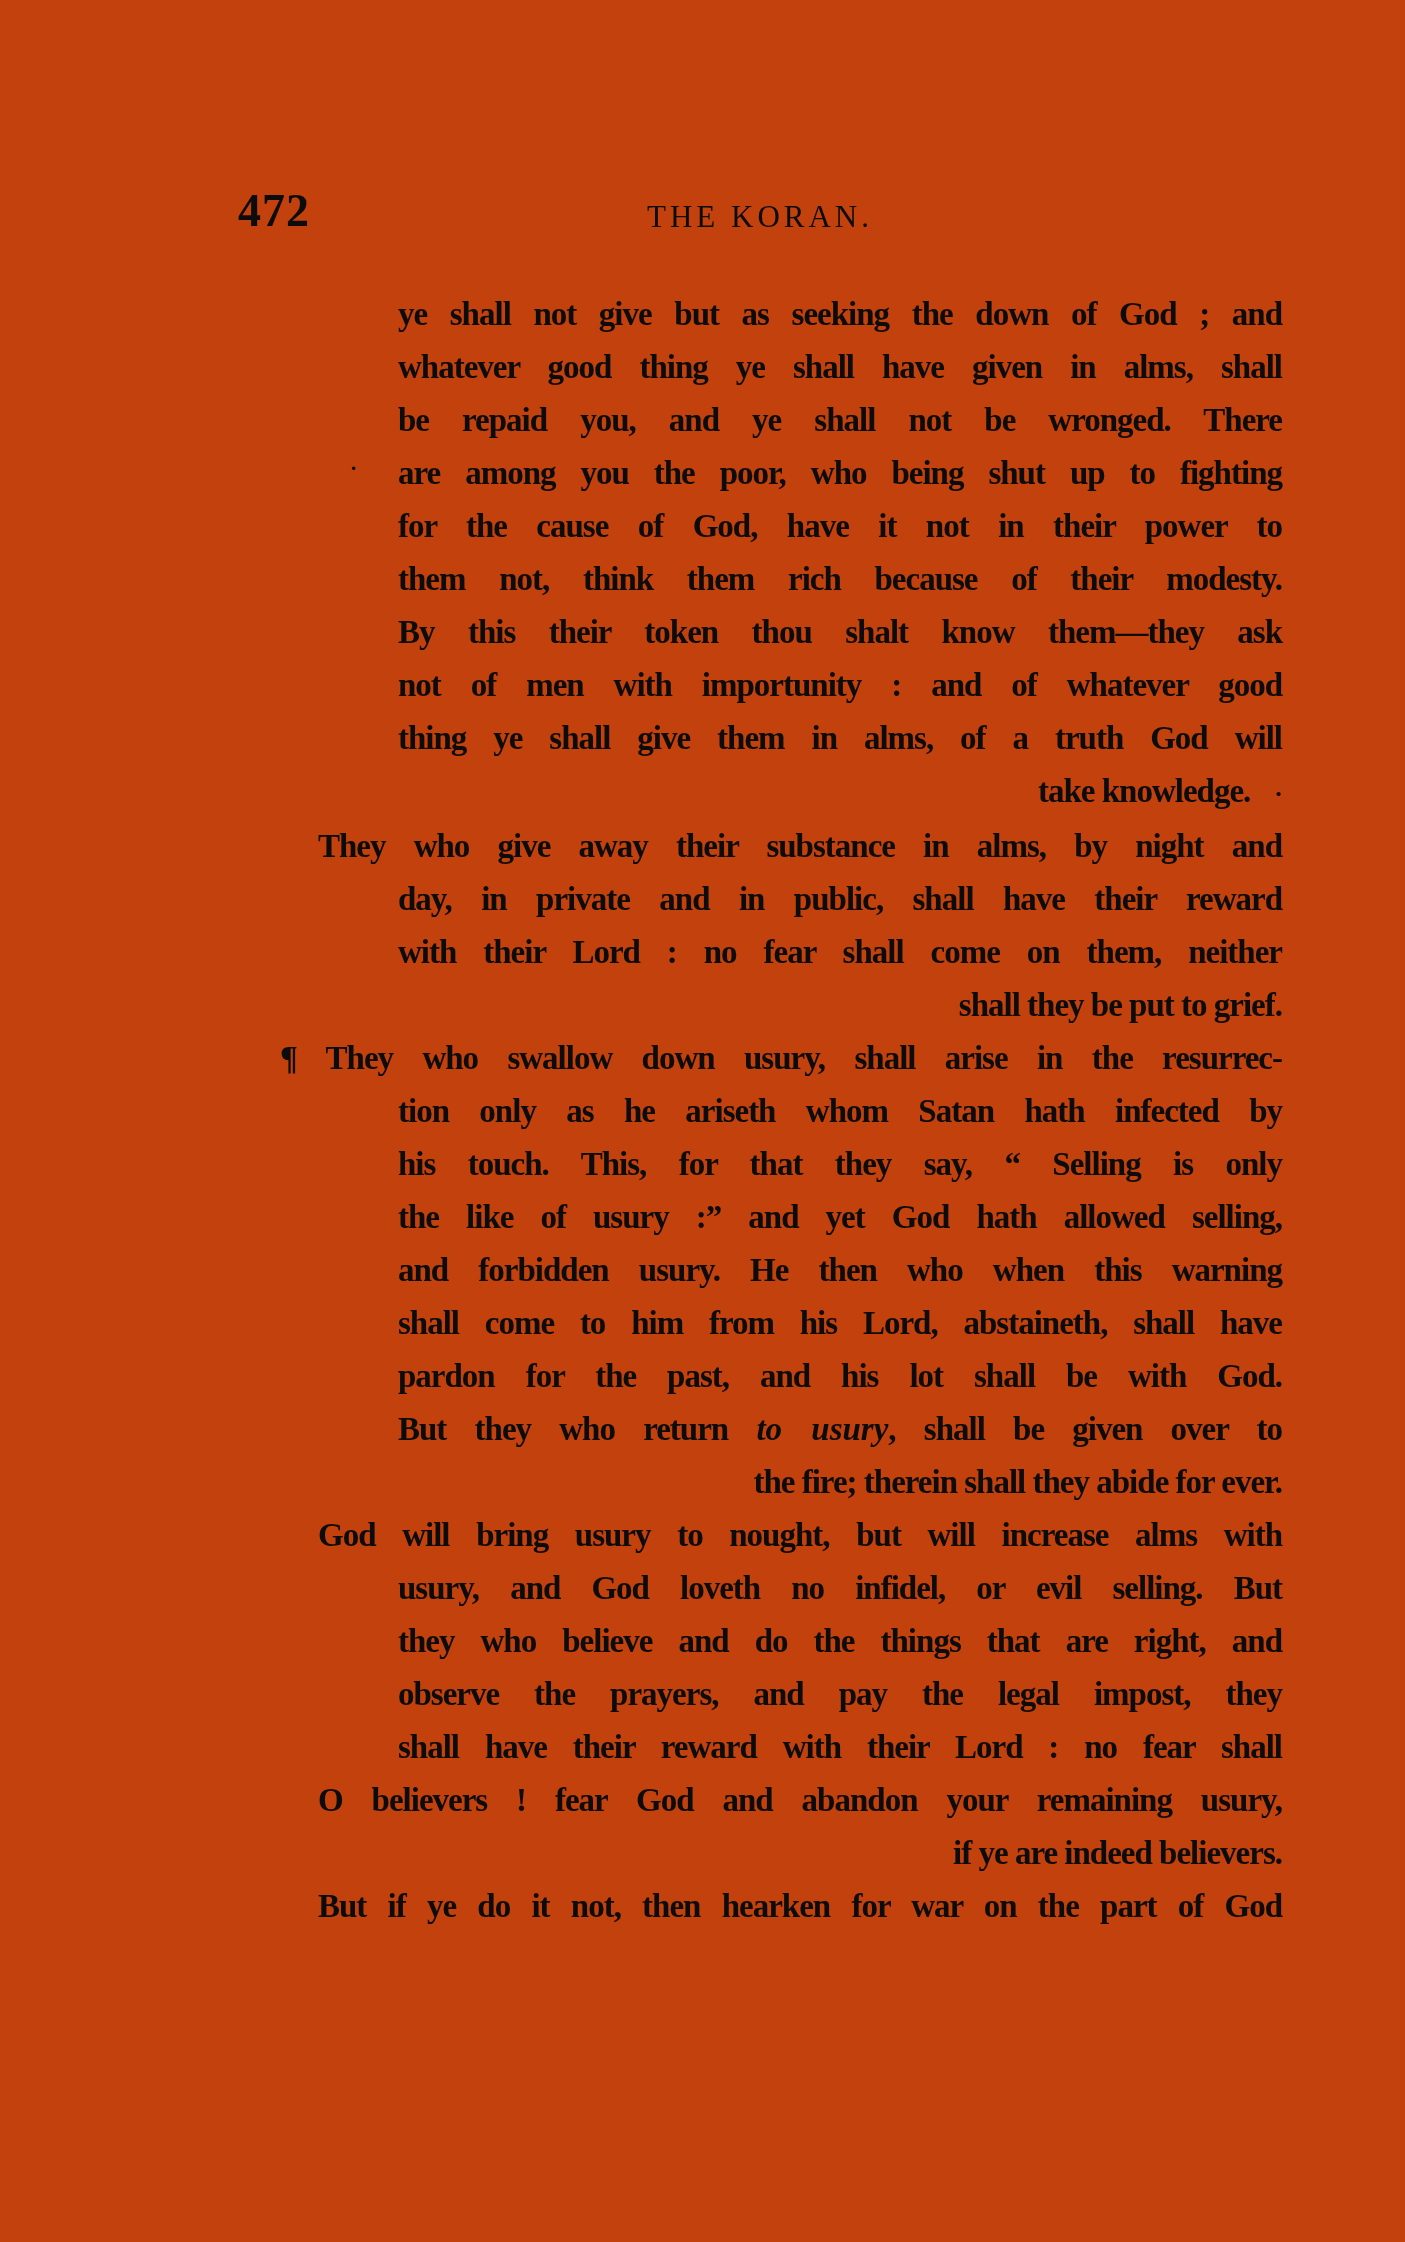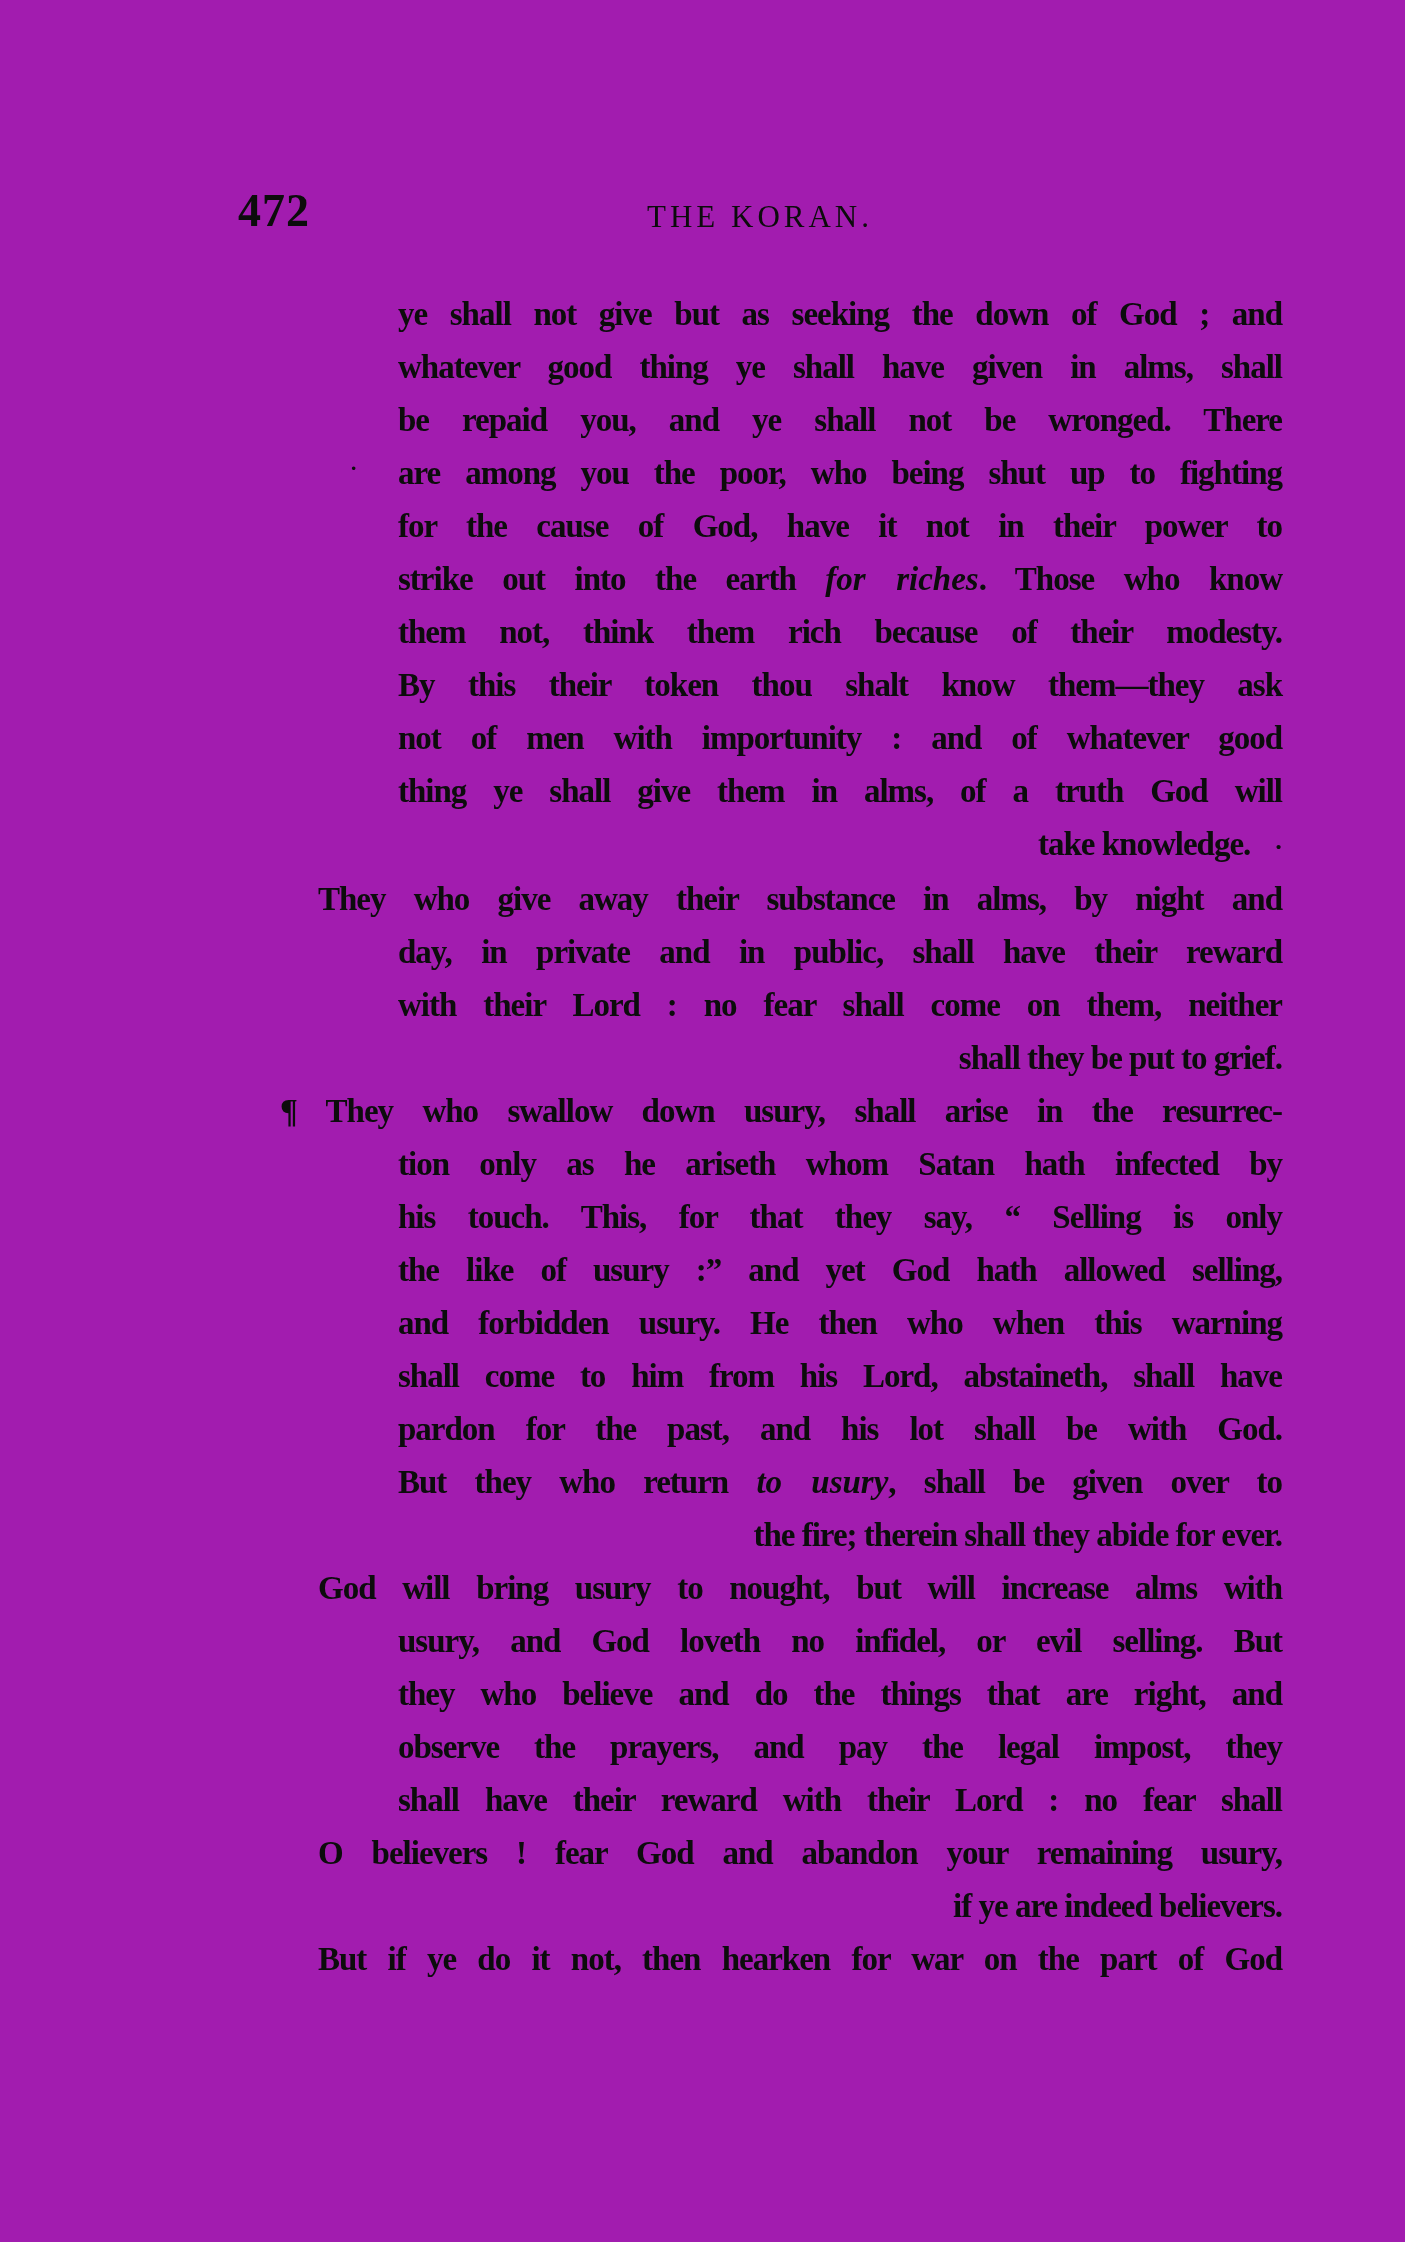--- a/index.html
+++ b/index.html
@@ -1,19 +1,19 @@
 <!DOCTYPE html>
 <html><head>
 <meta charset="utf-8">
 <style>
   html,body{margin:0;padding:0;background:#e8e8e8;}
   .page{
     position:relative;
     width:1405px;height:2242px;
-    background:#a21caf;
+    background:#c2410c;
     color:#0c0c0c;
     font-family:"Liberation Serif", serif;
     overflow:hidden;
   }
   
   .pageno{
     position:absolute;left:238px;top:188px;
     font-size:46px;font-weight:bold;letter-spacing:1px;
     line-height:46px;
   }
@@ -63,21 +63,20 @@
 <div class="page">
   <span class="pageno">472</span>
   <div class="runtitle">THE KORAN.</div>
   <div class="bodytext" id="body-text">
       <div class="para">
         <div class="line j"><span class="seg">ye shall not give but as seeking the down of God ; and</span></div>
         <div class="line j"><span class="seg">whatever good thing ye shall have given in alms, shall</span></div>
         <div class="line j"><span class="seg">be repaid you, and ye shall not be wronged. There</span></div>
         <div class="line j"><span class="mark-before">·</span><span class="seg">are among you the poor, who being shut up to fighting</span></div>
         <div class="line j"><span class="seg">for the cause of God, have it not in their power to</span></div>
-        <div class="line j"><span class="seg">strike out into the earth </span><span class="seg it">for riches</span><span class="seg">. Those who know</span></div>
         <div class="line j"><span class="seg">them not, think them rich because of their modesty.</span></div>
         <div class="line j"><span class="seg">By this their token thou shalt know them—they ask</span></div>
         <div class="line j"><span class="seg">not of men with importunity : and of whatever good</span></div>
         <div class="line j"><span class="seg">thing ye shall give them in alms, of a truth God will</span></div>
         <div class="line"><span class="seg">take knowledge.</span><span class="mark-after">·</span></div>
       </div>
       <div class="para">
         <div class="line j out"><span class="seg">They who give away their substance in alms, by night and</span></div>
         <div class="line j"><span class="seg">day, in private and in public, shall have their reward</span></div>
         <div class="line j"><span class="seg">with their Lord : no fear shall come on them, neither</span></div>

